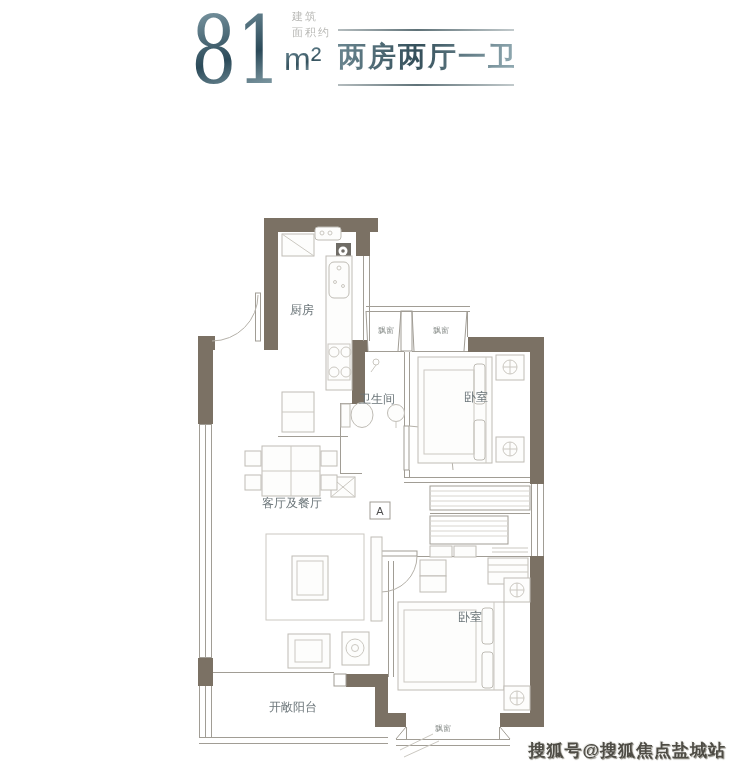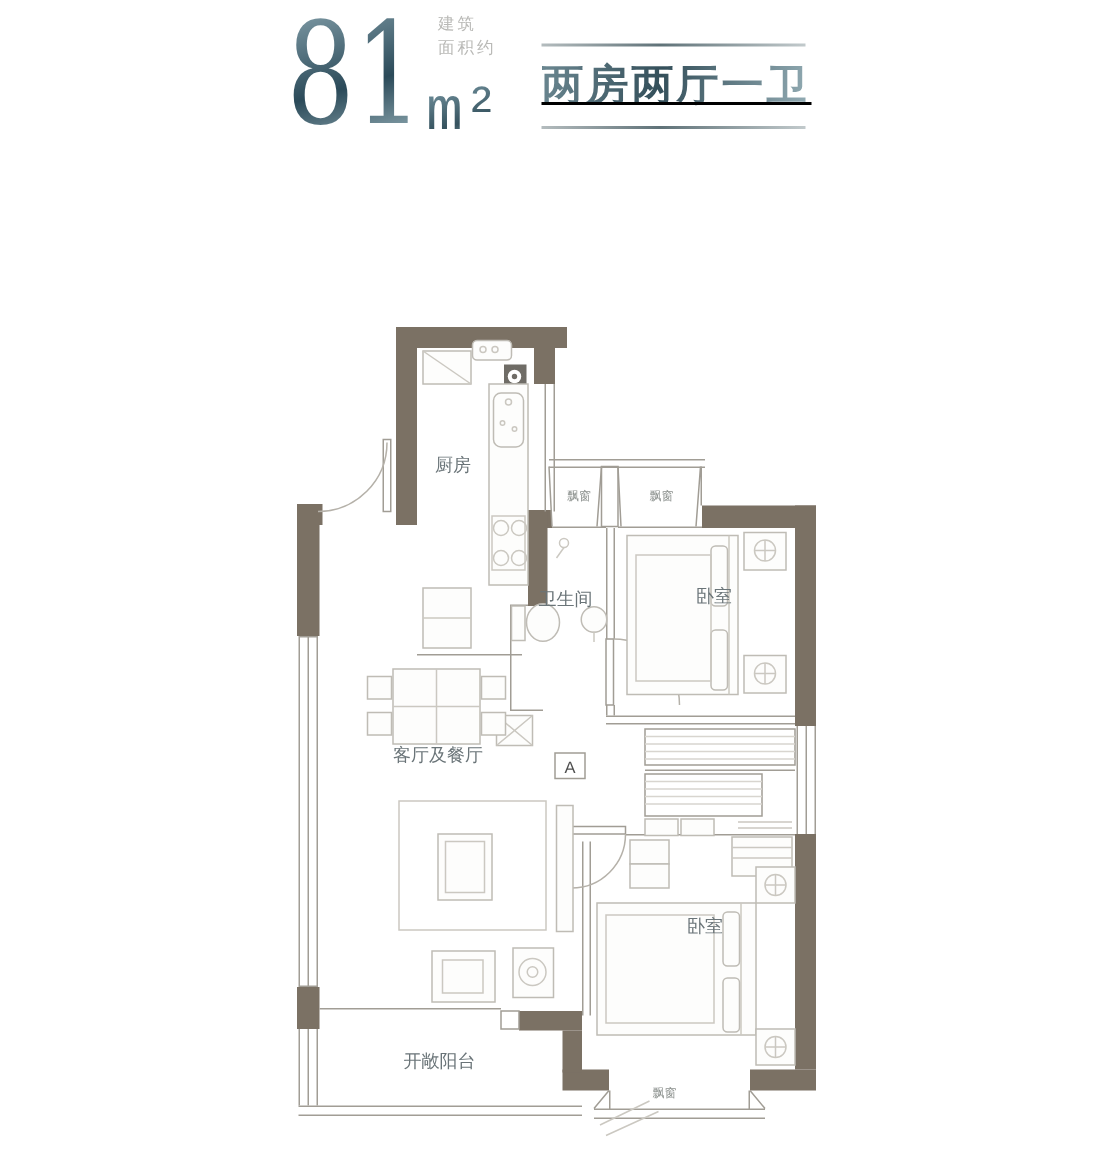--- a/index.html
+++ b/index.html
@@ -13,27 +13,27 @@
     font-size:94px;line-height:1;font-weight:400;
     transform:scaleX(0.76);transform-origin:left top;
     background:linear-gradient(168deg,#7d99a4 5%,#2b4a59 55%,#a3bcc3 100%);
     -webkit-background-clip:text;background-clip:text;color:transparent;
   }
   .area-note{
     position:absolute;left:292px;top:8px;
     font-size:11px;line-height:16px;letter-spacing:2px;color:#b9b9b6;
   }
   .area-unit{
-    position:absolute;left:284px;top:56px;
-    font-family:Liberation Mono, monospace;
-    font-size:41px;line-height:1;
+    position:absolute;left:284px;top:43px;
+    font-family:Liberation Sans, sans-serif;
+    font-size:32px;line-height:1;
     background:linear-gradient(165deg,#6e8d99 10%,#35525e 60%,#9db5bd 100%);
     -webkit-background-clip:text;background-clip:text;color:transparent;
   }
-  .layout-badge{position:absolute;left:361px;top:29px;width:176px;text-align:center;text-decoration:underline;}
+  .layout-badge{position:absolute;left:338px;top:29px;width:176px;text-align:center;}
   .badge-rule{height:2px;background:linear-gradient(90deg,#b4bcbe,#5f7278 45%,#c2cacc);}
   .badge-text{
     padding:7px 0 8px 0;
     font-size:28px;font-weight:700;letter-spacing:2px;
     background:linear-gradient(100deg,#6c8892 0%,#344f5a 45%,#93acb4 100%);
     -webkit-background-clip:text;background-clip:text;color:transparent;
     white-space:nowrap;
   }
 
   
@@ -243,14 +243,15 @@
       <text class="room-label" x="476" y="401">卧室</text>
       <text class="room-label" x="292" y="507">客厅及餐厅</text>
       <text class="room-label" x="470" y="621">卧室</text>
       <text class="room-label" x="293" y="711">开敞阳台</text>
       <text class="small-label" x="386" y="333">飘窗</text>
       <text class="small-label" x="441" y="333">飘窗</text>
       <text class="small-label" x="443" y="731">飘窗</text>
     </g>
   </svg>
 
+  <div class="watermark">搜狐号@搜狐焦点盐城站</div>
 
 </div>
 
 </body></html>

